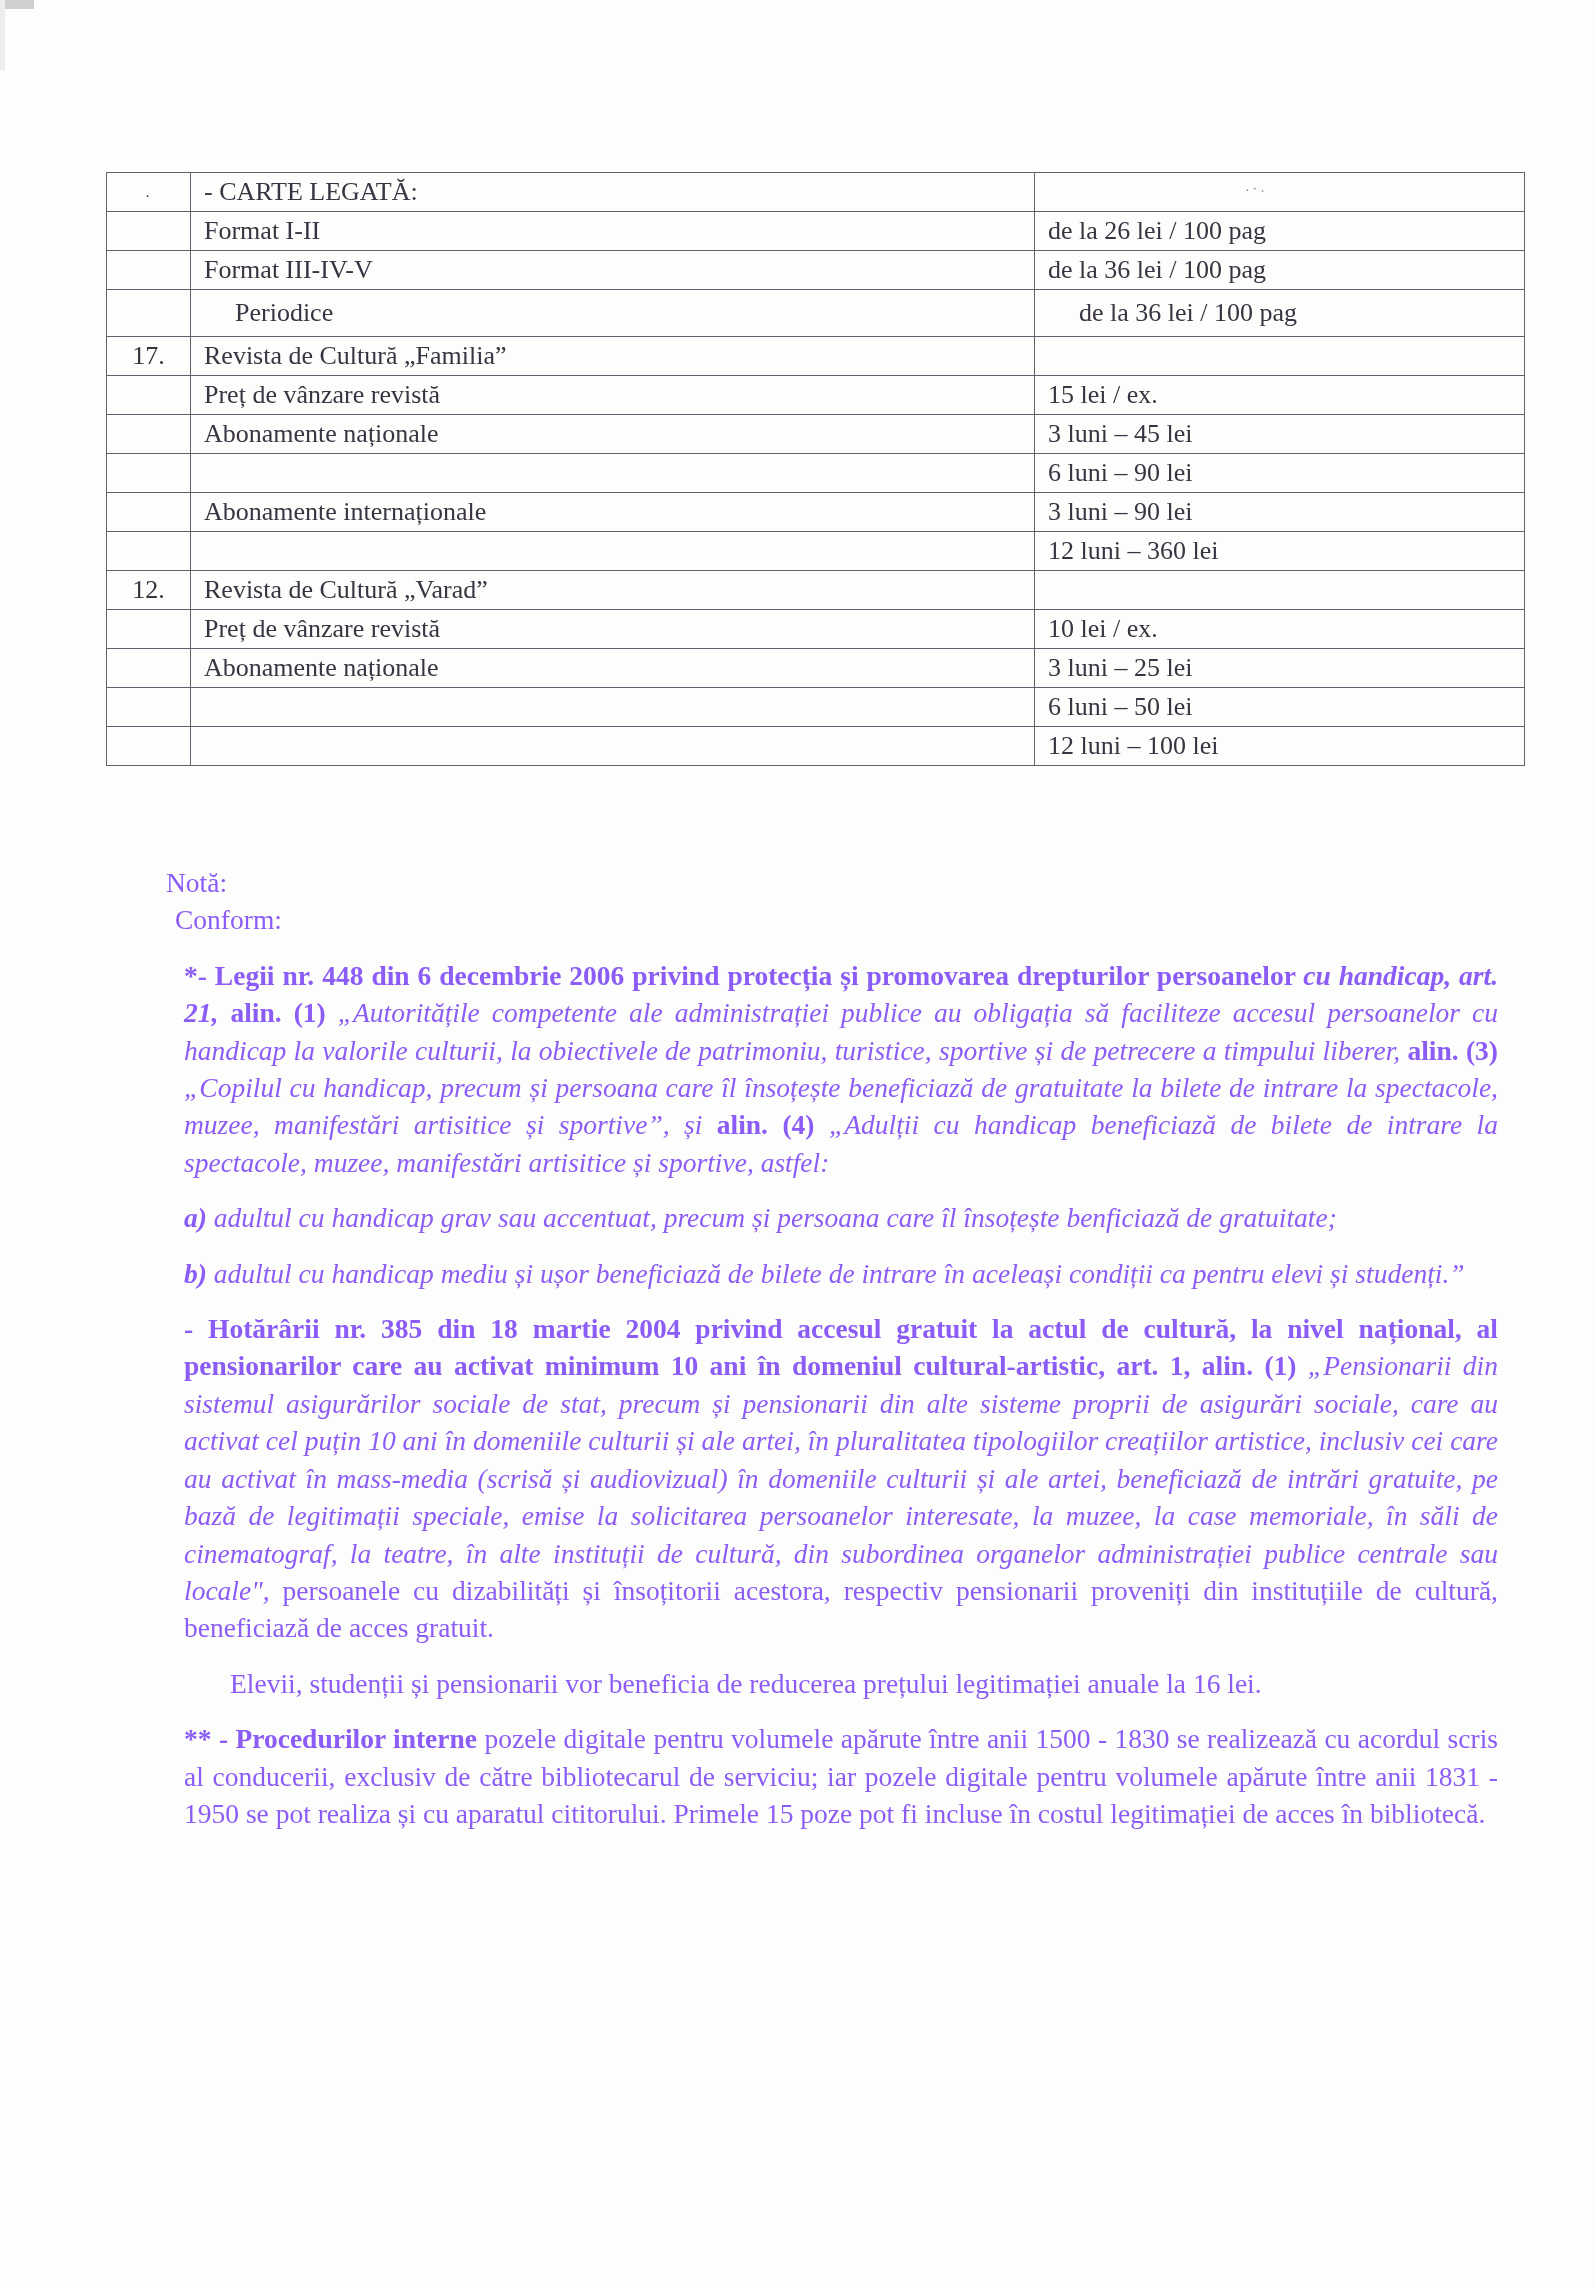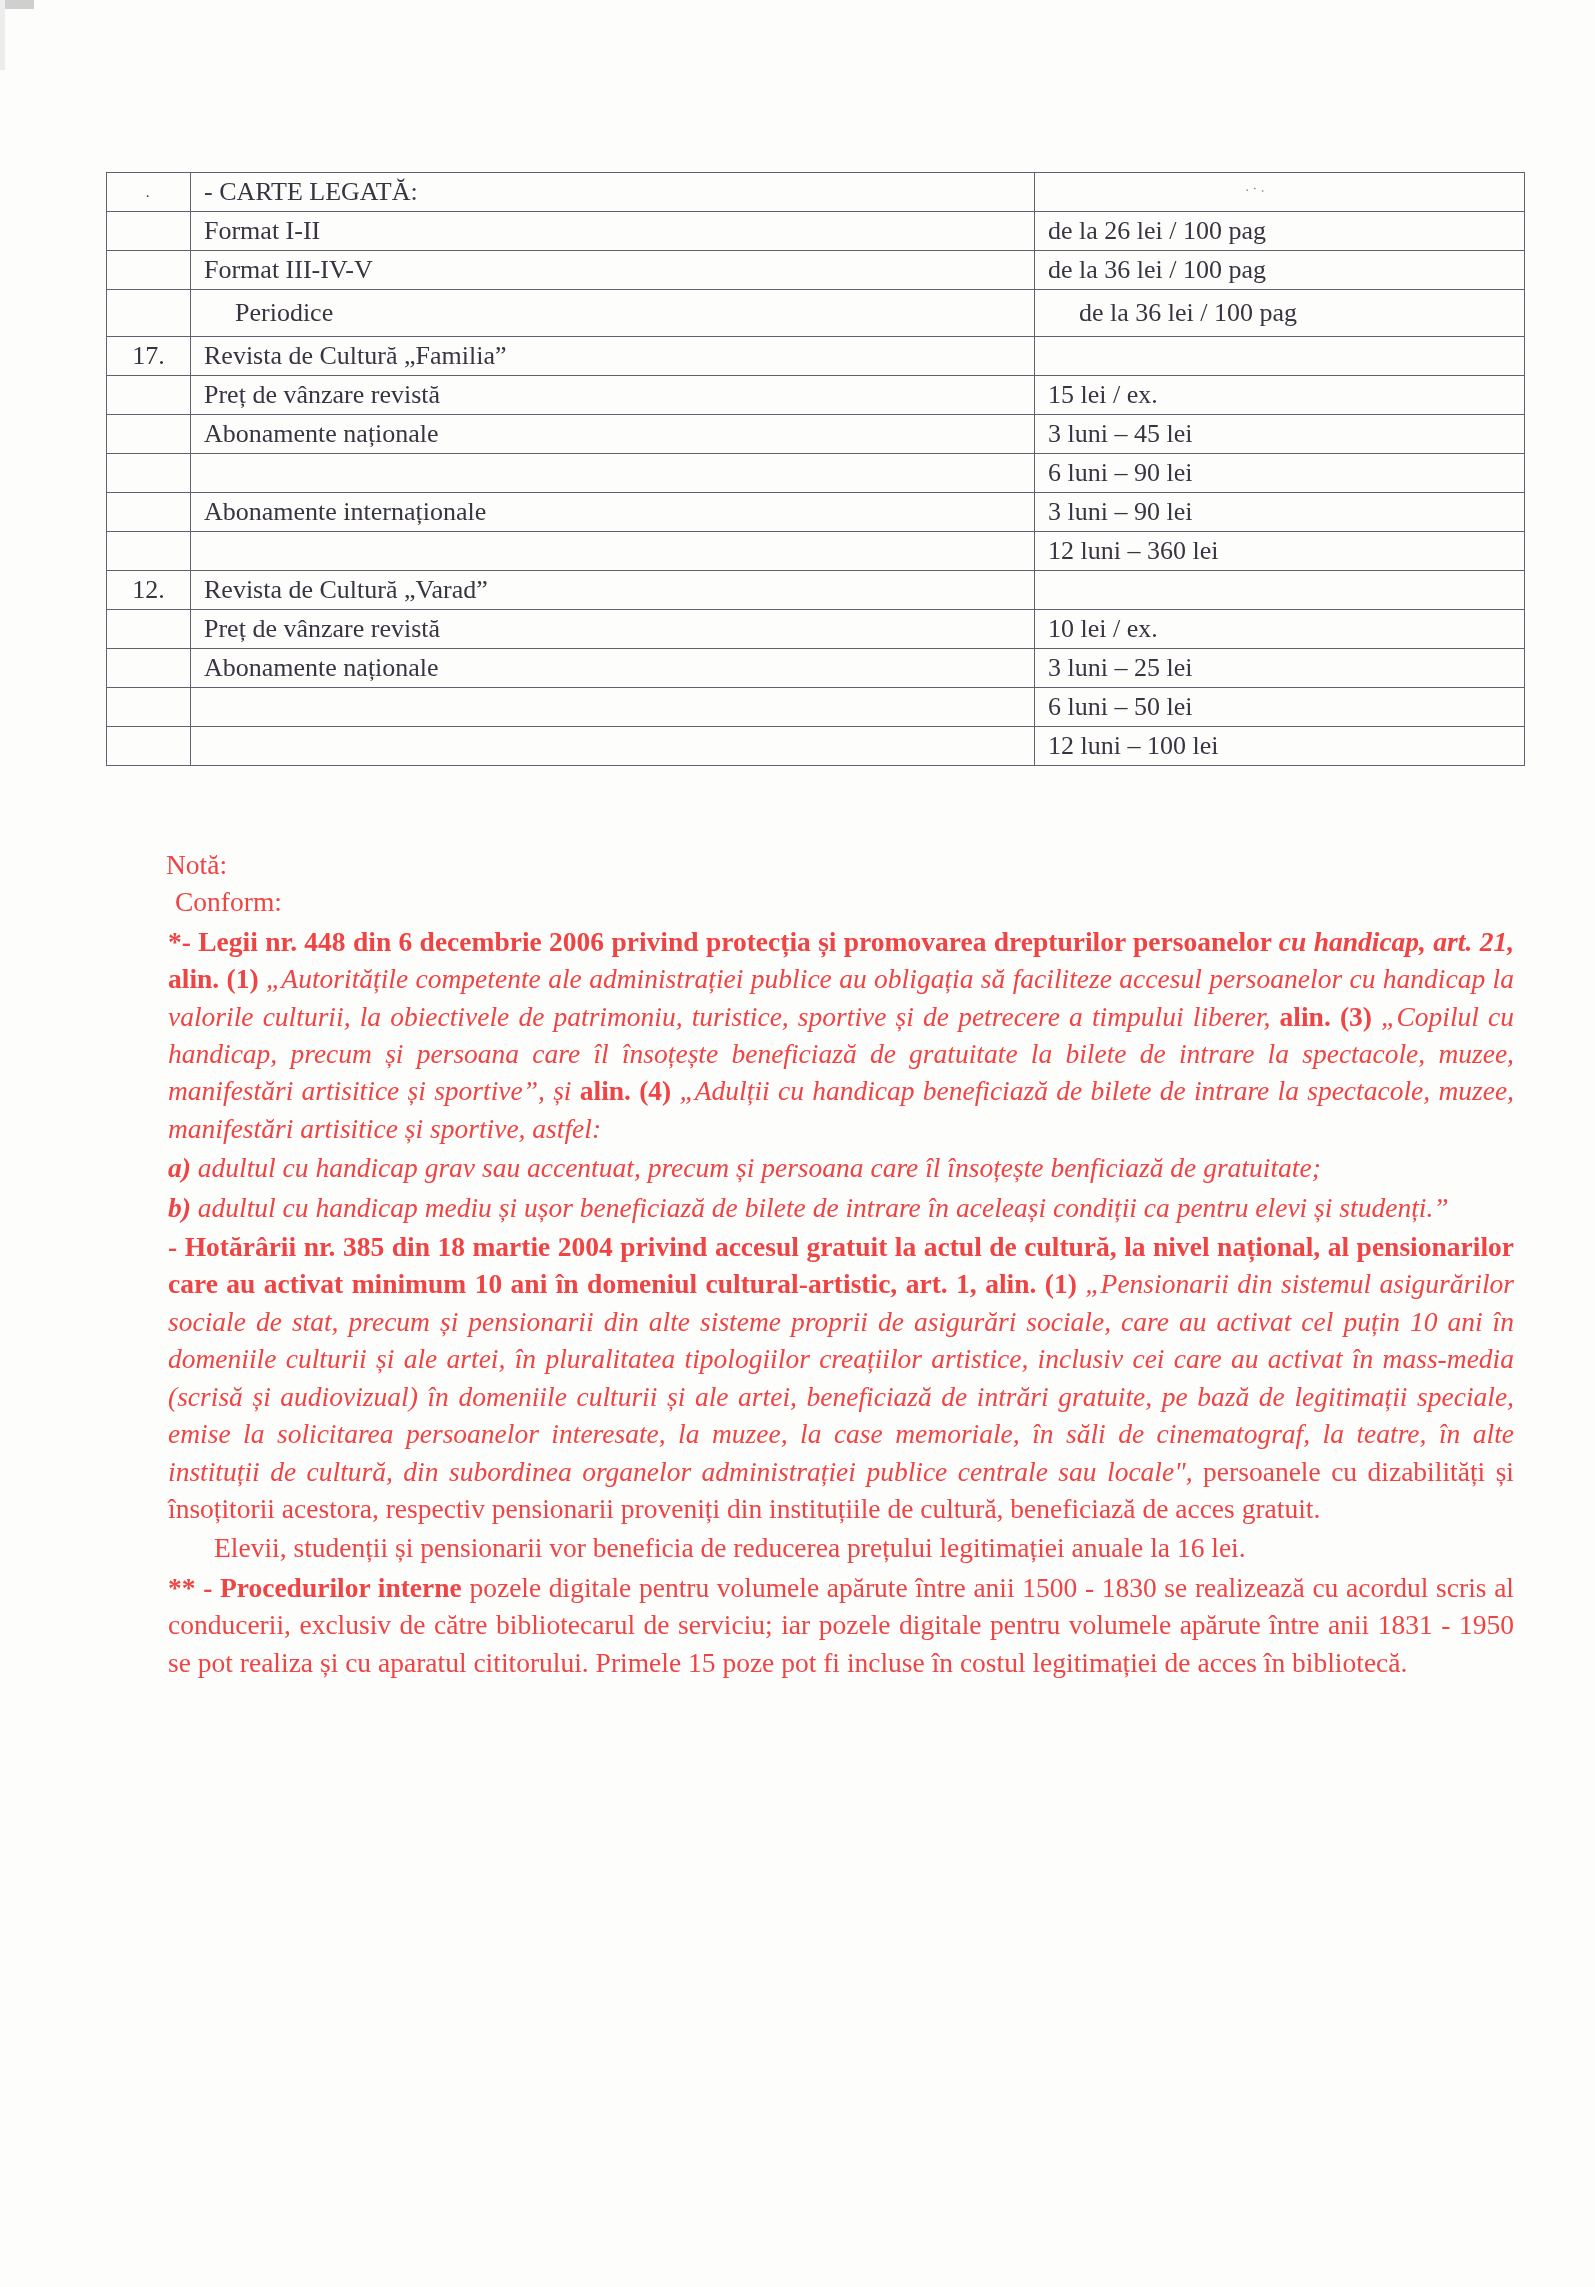--- a/index.html
+++ b/index.html
@@ -45,27 +45,27 @@
     color:#8a93a0;font-size:15px;letter-spacing:2px;
   }
   .artifact-cell{
     position:relative;
   }
   .artifact-col3{
     position:absolute;left:210px;top:8px;color:#7d8694;font-size:14px;
     letter-spacing:3px;transform:rotate(-12deg);
   }
   .note{
-    position:absolute;left:166px;top:846px;width:1350px;
+    position:absolute;left:166px;top:864px;width:1350px;
     font-size:27.5px;line-height:37.4px;
-    color:#ef4444;
+    color:#8b5cf6;
   }
   .note .line{text-align:left;}
   .note .conform{padding-left:9px;}
-  .note p{margin:2px;text-align:justify;}
+  .note p{margin:18px;text-align:justify;}
   .note p.indent{text-indent:46px;}
   .b{font-weight:bold;}
   .i{font-style:italic;}
   .bi{font-weight:bold;font-style:italic;}
 </style>
 </head>
 <body>
 
 <div class="page">
   <div class="scan-corner"></div>

